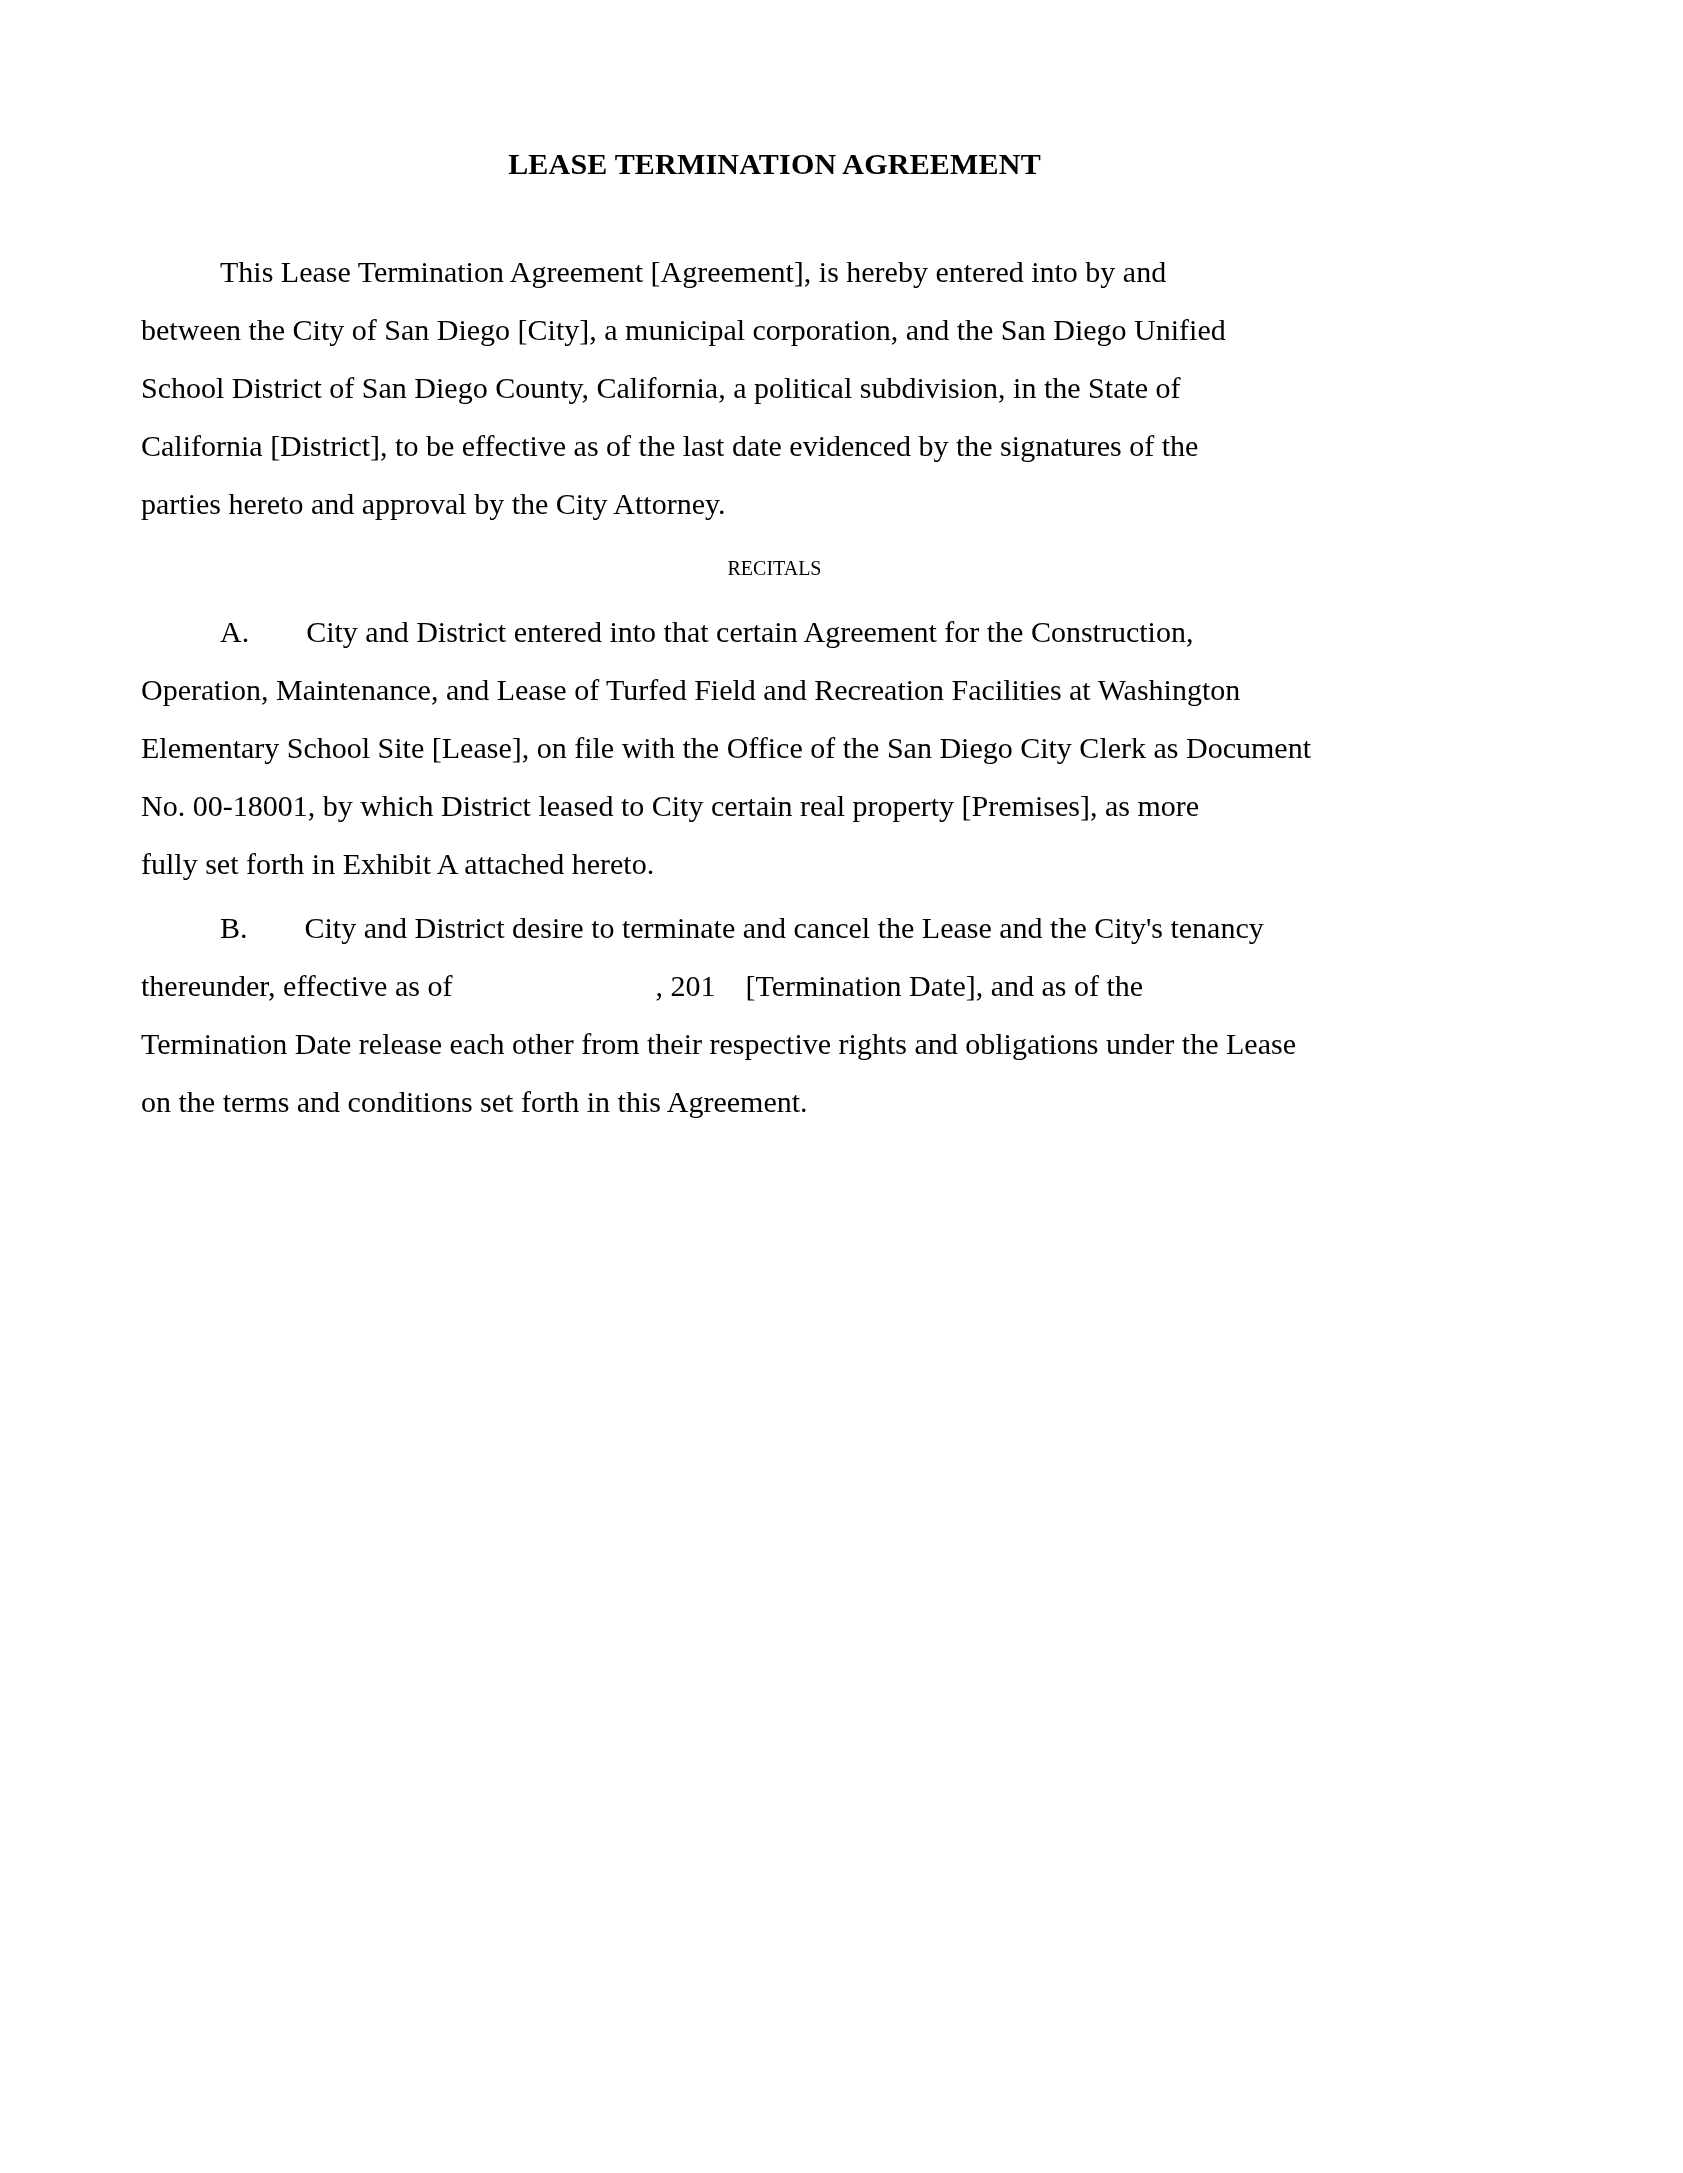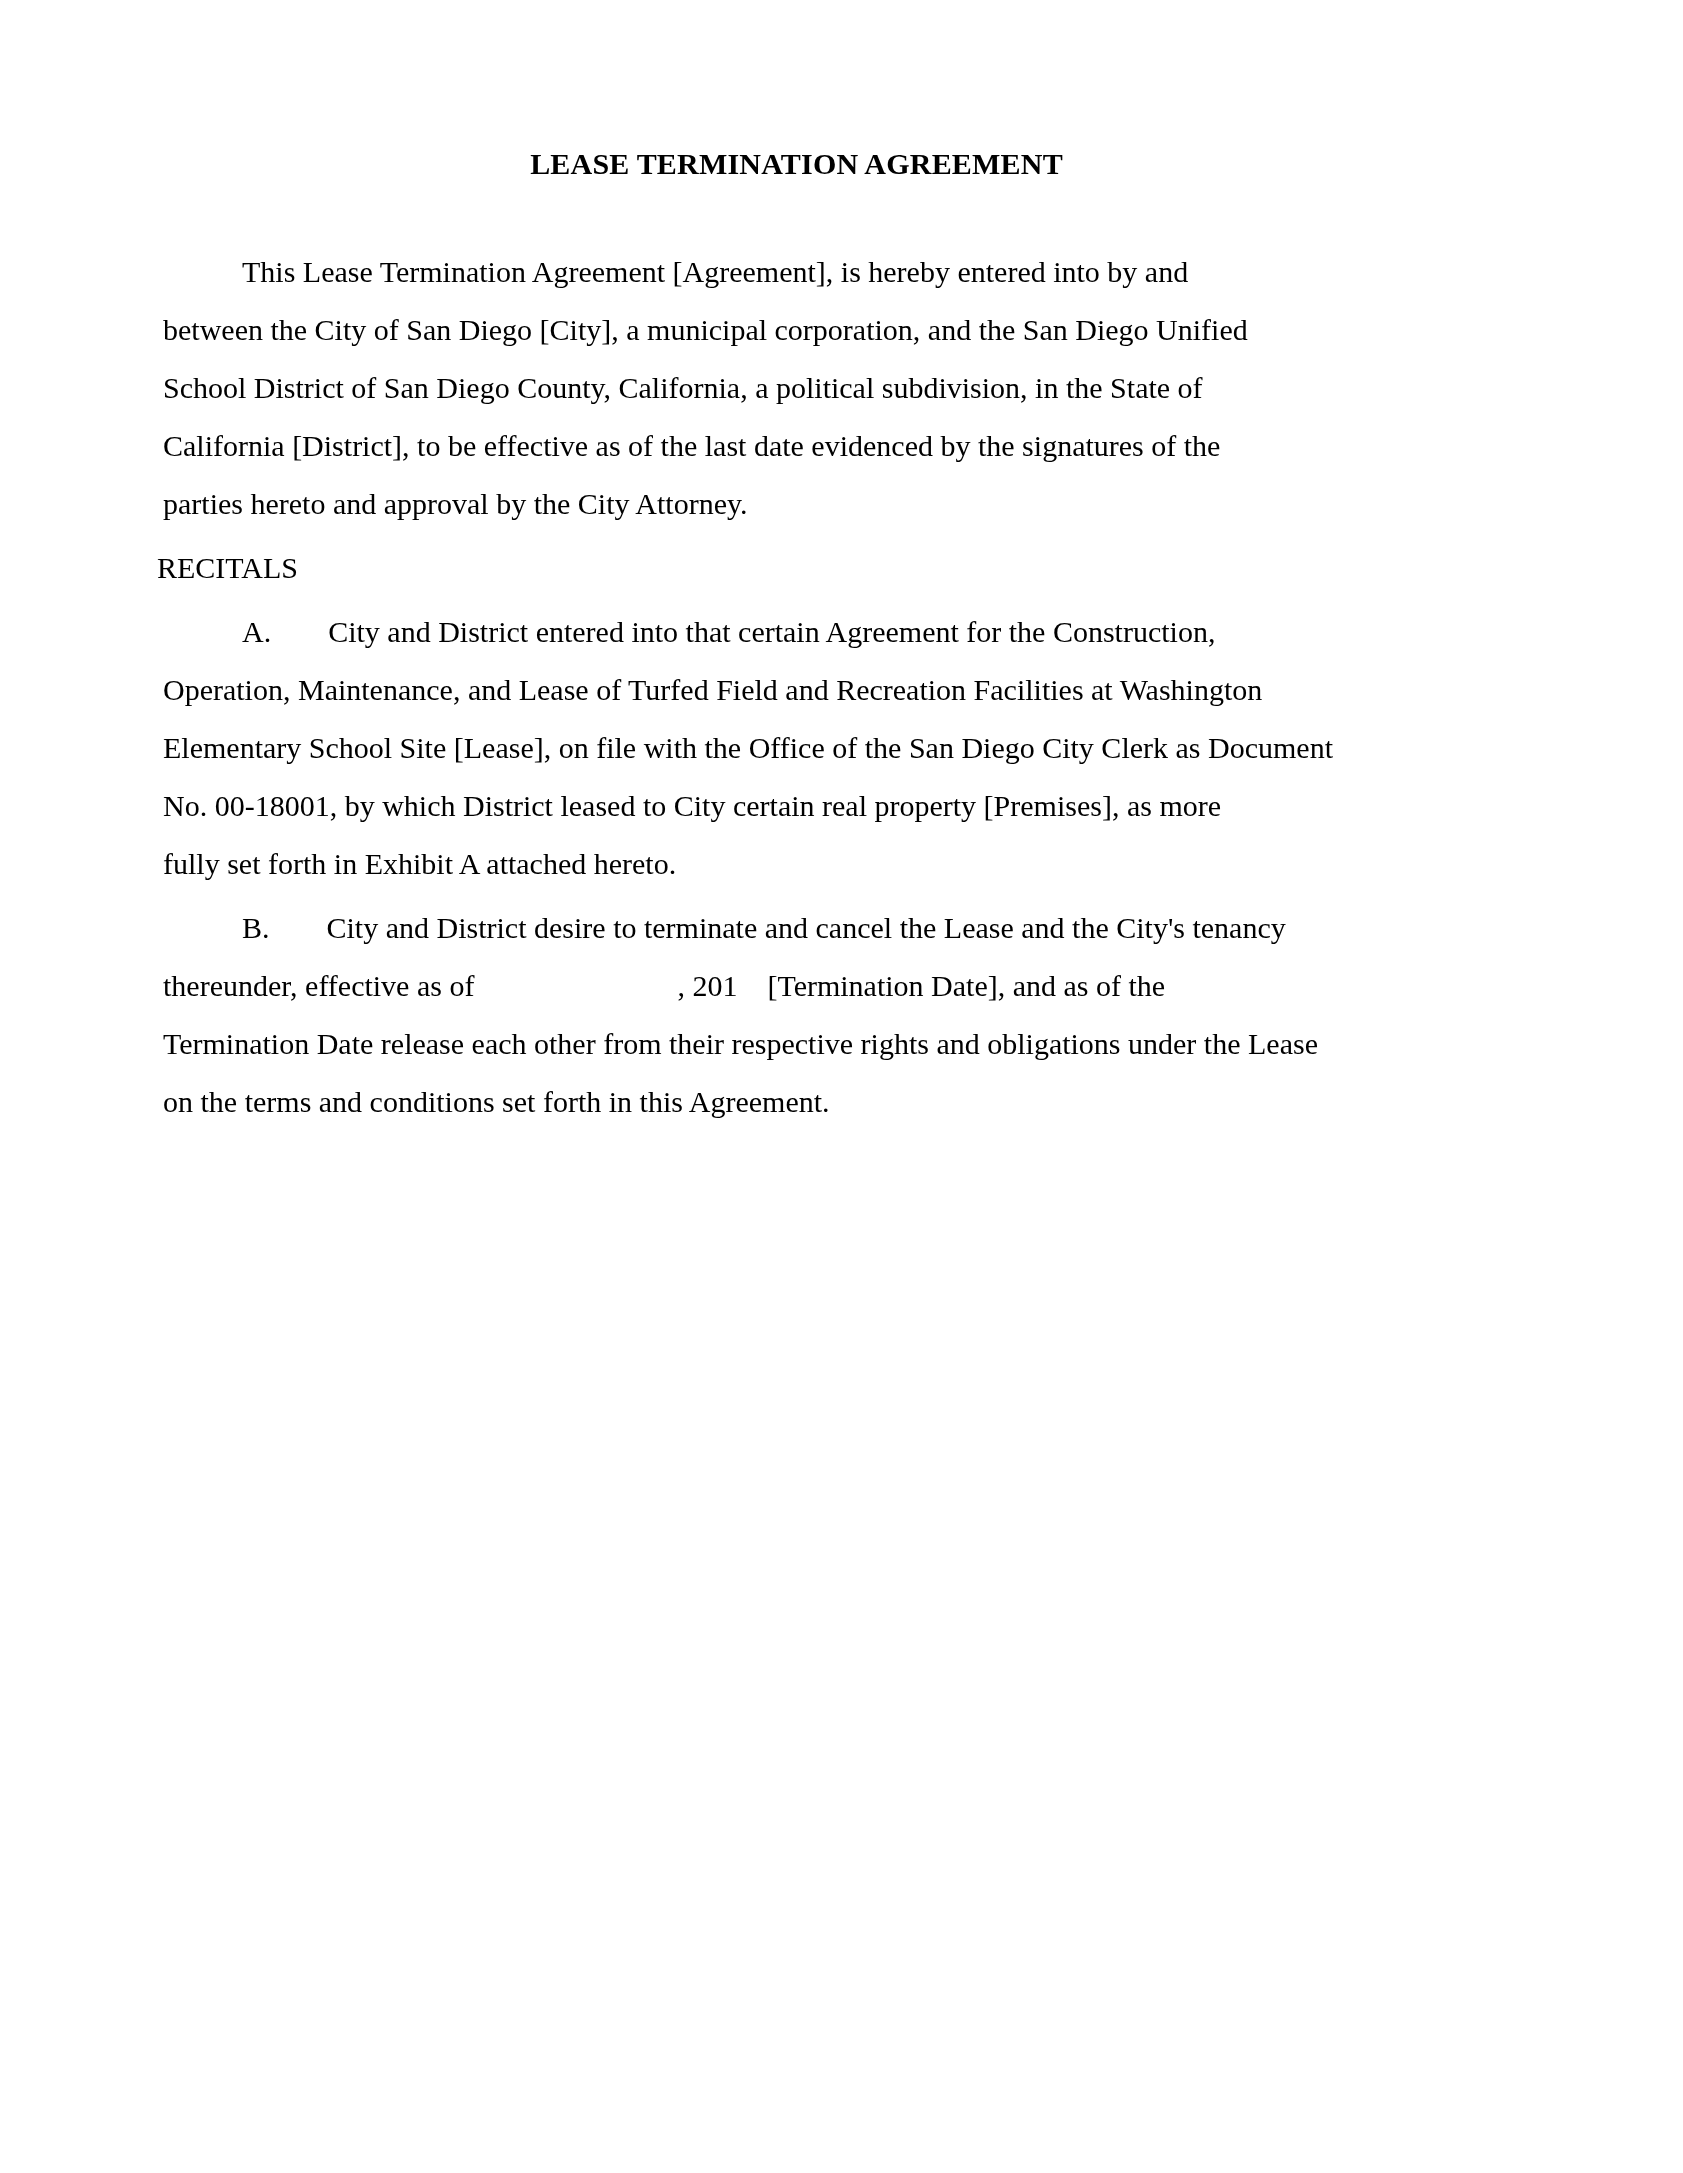--- a/index.html
+++ b/index.html
@@ -15,37 +15,37 @@
   .page {
     position: relative;
     width: 1683px;
     height: 2173px;
     background: #ffffff;
     overflow: hidden;
     box-sizing: border-box;
   }
   .content {
     position: absolute;
-    left: 157px;
+    left: 135px;
     top: 0;
     width: 1279px;
   }
   .doc-title {
     text-align: center;
     font-size: 30px;
     line-height: 1;
     letter-spacing: 0.2px;
     margin: 0;
     padding-top: 149px;
     padding-bottom: 0;
     white-space: nowrap;
   }
   .section-heading {
-    text-align: left;
-    font-size: 30px;
+    text-align: center;
+    font-size: 20px;
     line-height: 58px;
     margin: 0;
   }
   p.para {
     font-size: 30px;
     line-height: 58px;
     margin: 6px;
     text-align: justify;
     text-justify: inter-word;
     hyphens: none;

